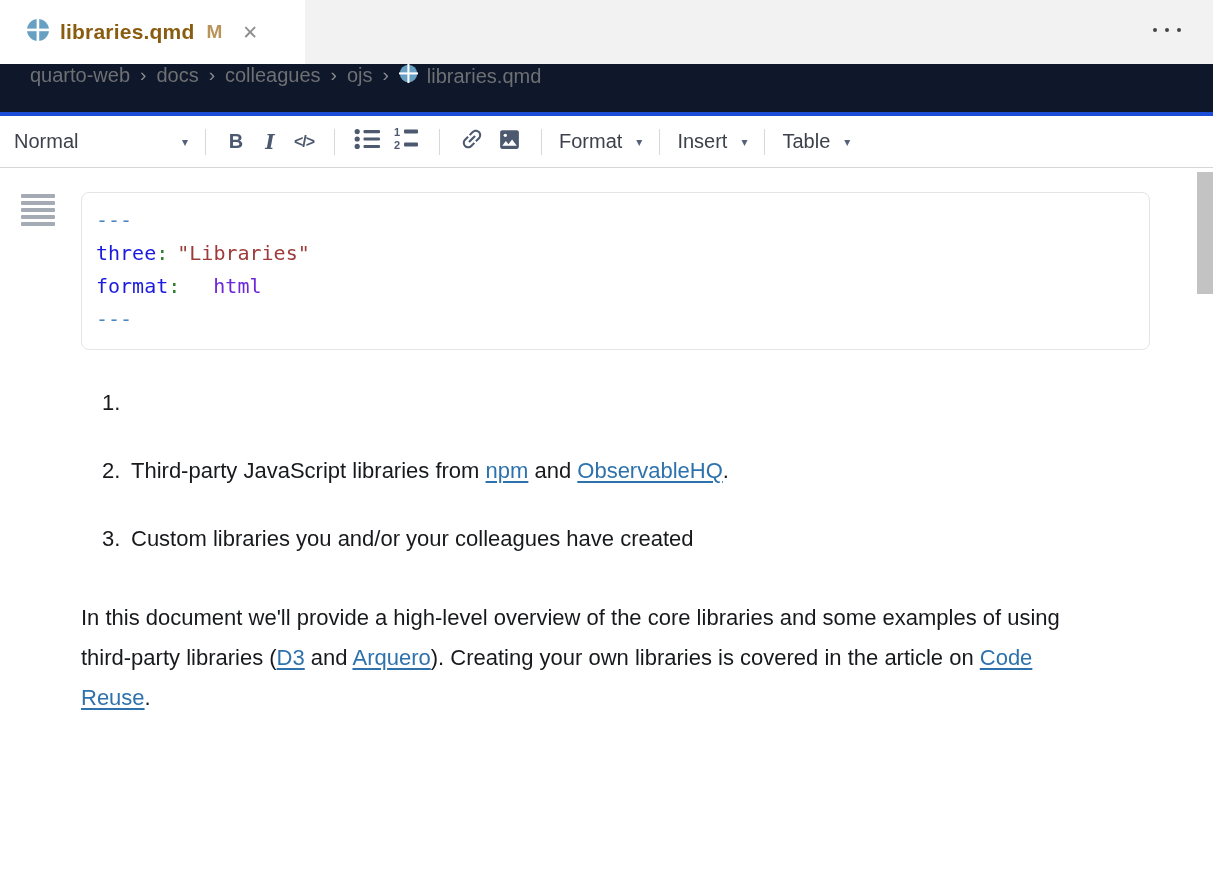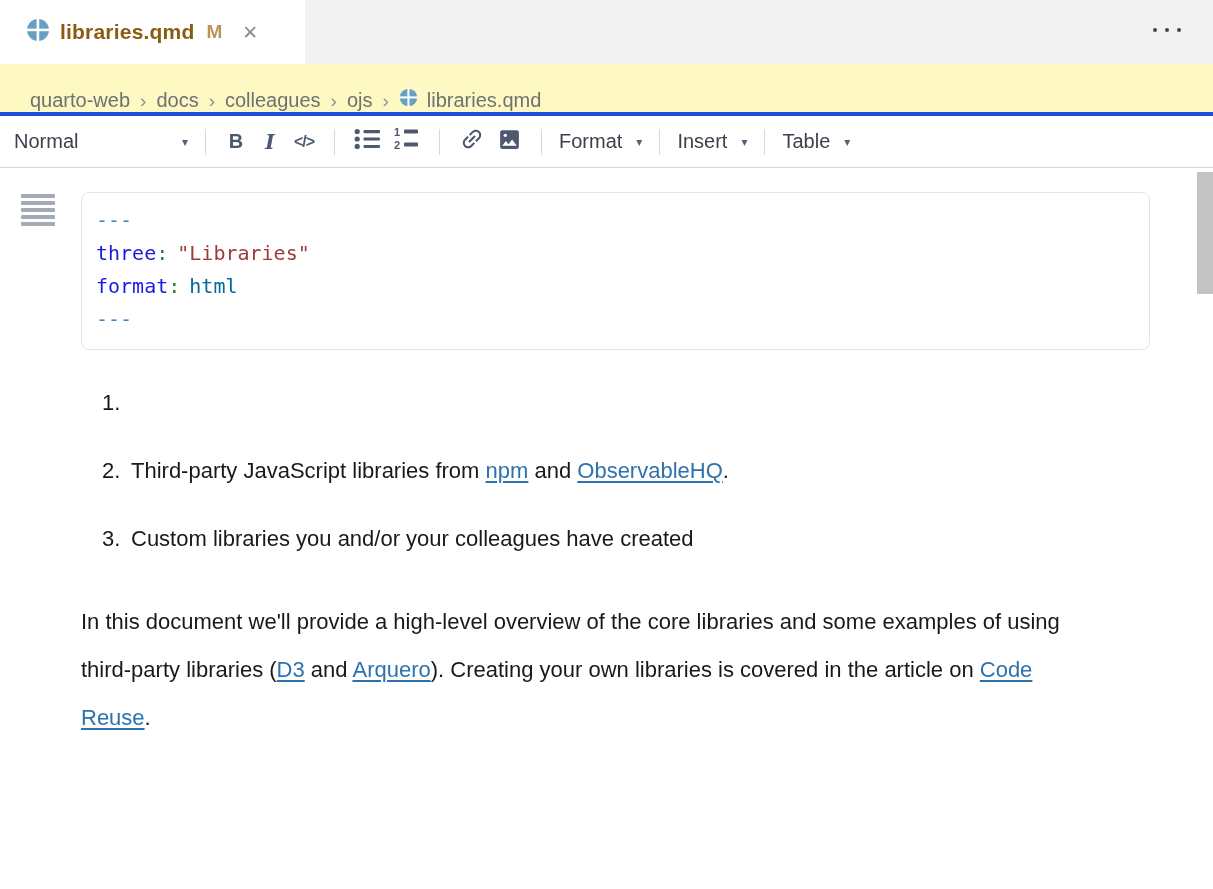--- a/index.html
+++ b/index.html
@@ -12,21 +12,21 @@
   .tab-title { color:#8a5c0f; font-size:21px; font-weight:600; letter-spacing:.2px; }
   .tab-mod { color:#b9935a; font-size:19px; font-weight:600; margin-left:2px; }
   .tab-close { color:#8f8f8f; font-size:19px; margin-left:10px; cursor:pointer; line-height:1; }
   .more-actions { position:absolute; right:28px; top:24px; display:flex; gap:8px; cursor:pointer; padding:4px; }
   .more-actions .dot { width:4px; height:4px; border-radius:50%; background:#454545; }
 
   
   .qicon { display:inline-block; }
 
   
-  .breadcrumb { height:48px; background:#fef9c3; display:flex; align-items:flex-end; padding-left:30px; gap:10px; font-size:20px; color:#6e7073; }
+  .breadcrumb { height:48px; background:#0f172a; display:flex; align-items:flex-start; padding-left:30px; gap:10px; font-size:20px; color:#6e7073; }
   .crumb { cursor:pointer; }
   .crumb-sep { color:#8b8d90; font-size:19px; }
   .crumb-file { display:flex; align-items:center; gap:9px; cursor:pointer; }
 
   
   .toolbar { height:56px; background:#fff; border-top:4px solid #1d4ed8; border-bottom:1px solid #d6d6d6;
     display:flex; align-items:center; padding-left:14px; color:#3c414b; font-size:20px; }
   .tb-sep { width:1px; height:26px; background:#d8d8d8; margin:0 13px; }
   .style-select { width:178px; display:flex; align-items:center; justify-content:space-between; cursor:pointer; padding-right:4px; }
   .caret { font-size:12px; color:#55607a; }
@@ -44,33 +44,33 @@
   .drag-handle { position:absolute; left:21px; top:26px; width:34px; cursor:grab; }
   .drag-handle .bar { height:4px; background:#a4abb5; margin-bottom:3px; border-radius:1px; }
 
   .codeblock { margin:24px 63px 0 81px; border:1px solid #e2e4e6; border-radius:8px;
     padding:11px 14px 13px; font-family:"DejaVu Sans Mono", monospace; font-size:20px; line-height:33px;
     background:#fff; cursor:text; }
   .tok-delim { color:#4a86c2; }
   .tok-key { color:#1b1be0; }
   .tok-colon { color:#2e7d32; margin-right:9px; }
   .tok-string { color:#9e3a39; }
-  .tok-plain { color:#0369a1; }
+  .tok-plain { color:#6d28d9;margin-left:24px; }
 
   .doc-heading { margin:48px 0 0 81px; font-size:35px; font-weight:700; color:#121212; letter-spacing:-.3px; }
 
   .doc-body { color:#17191c; font-size:22px; }
   .intro { margin:42px 0 0 81px; line-height:30px; }
 
   .olist { margin:38px 0 0 102px; }
   .olist-item { display:flex; margin-bottom:38px; line-height:30px; }
   .olist-item:last-child { margin-bottom:0; }
   .num { width:29px; flex:0 0 29px; }
 
-  .closing { margin:44px 63px 0 81px; max-width:1018px; line-height:48px; }
+  .closing { margin:44px 63px 0 81px; max-width:1018px; line-height:40px; }
 
   a.link, .link { color:#2e72ad; text-decoration:underline; text-underline-offset:3px; cursor:pointer; }
 </style>
 </head>
 <body>
 
 <div class="tabbar">
   <div class="tab">
     <span class="qicon">
       <svg width="24" height="24" viewBox="0 0 24 24">

